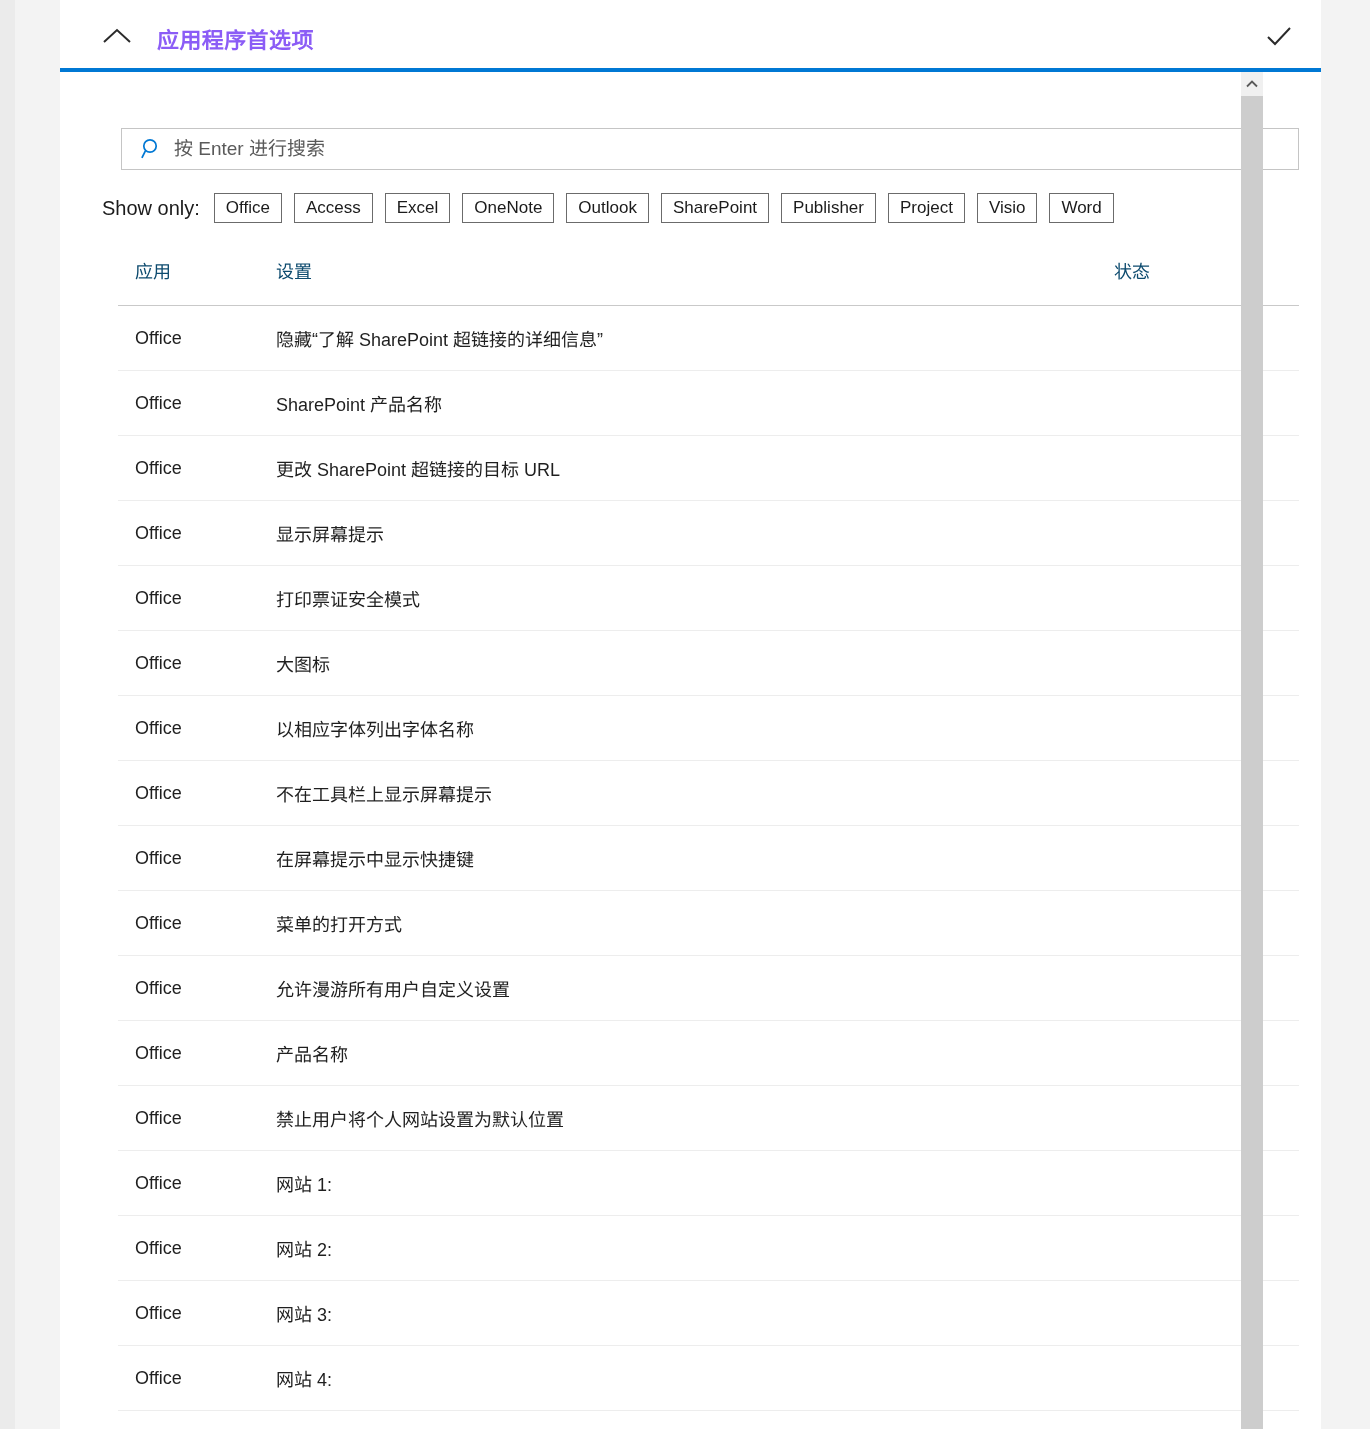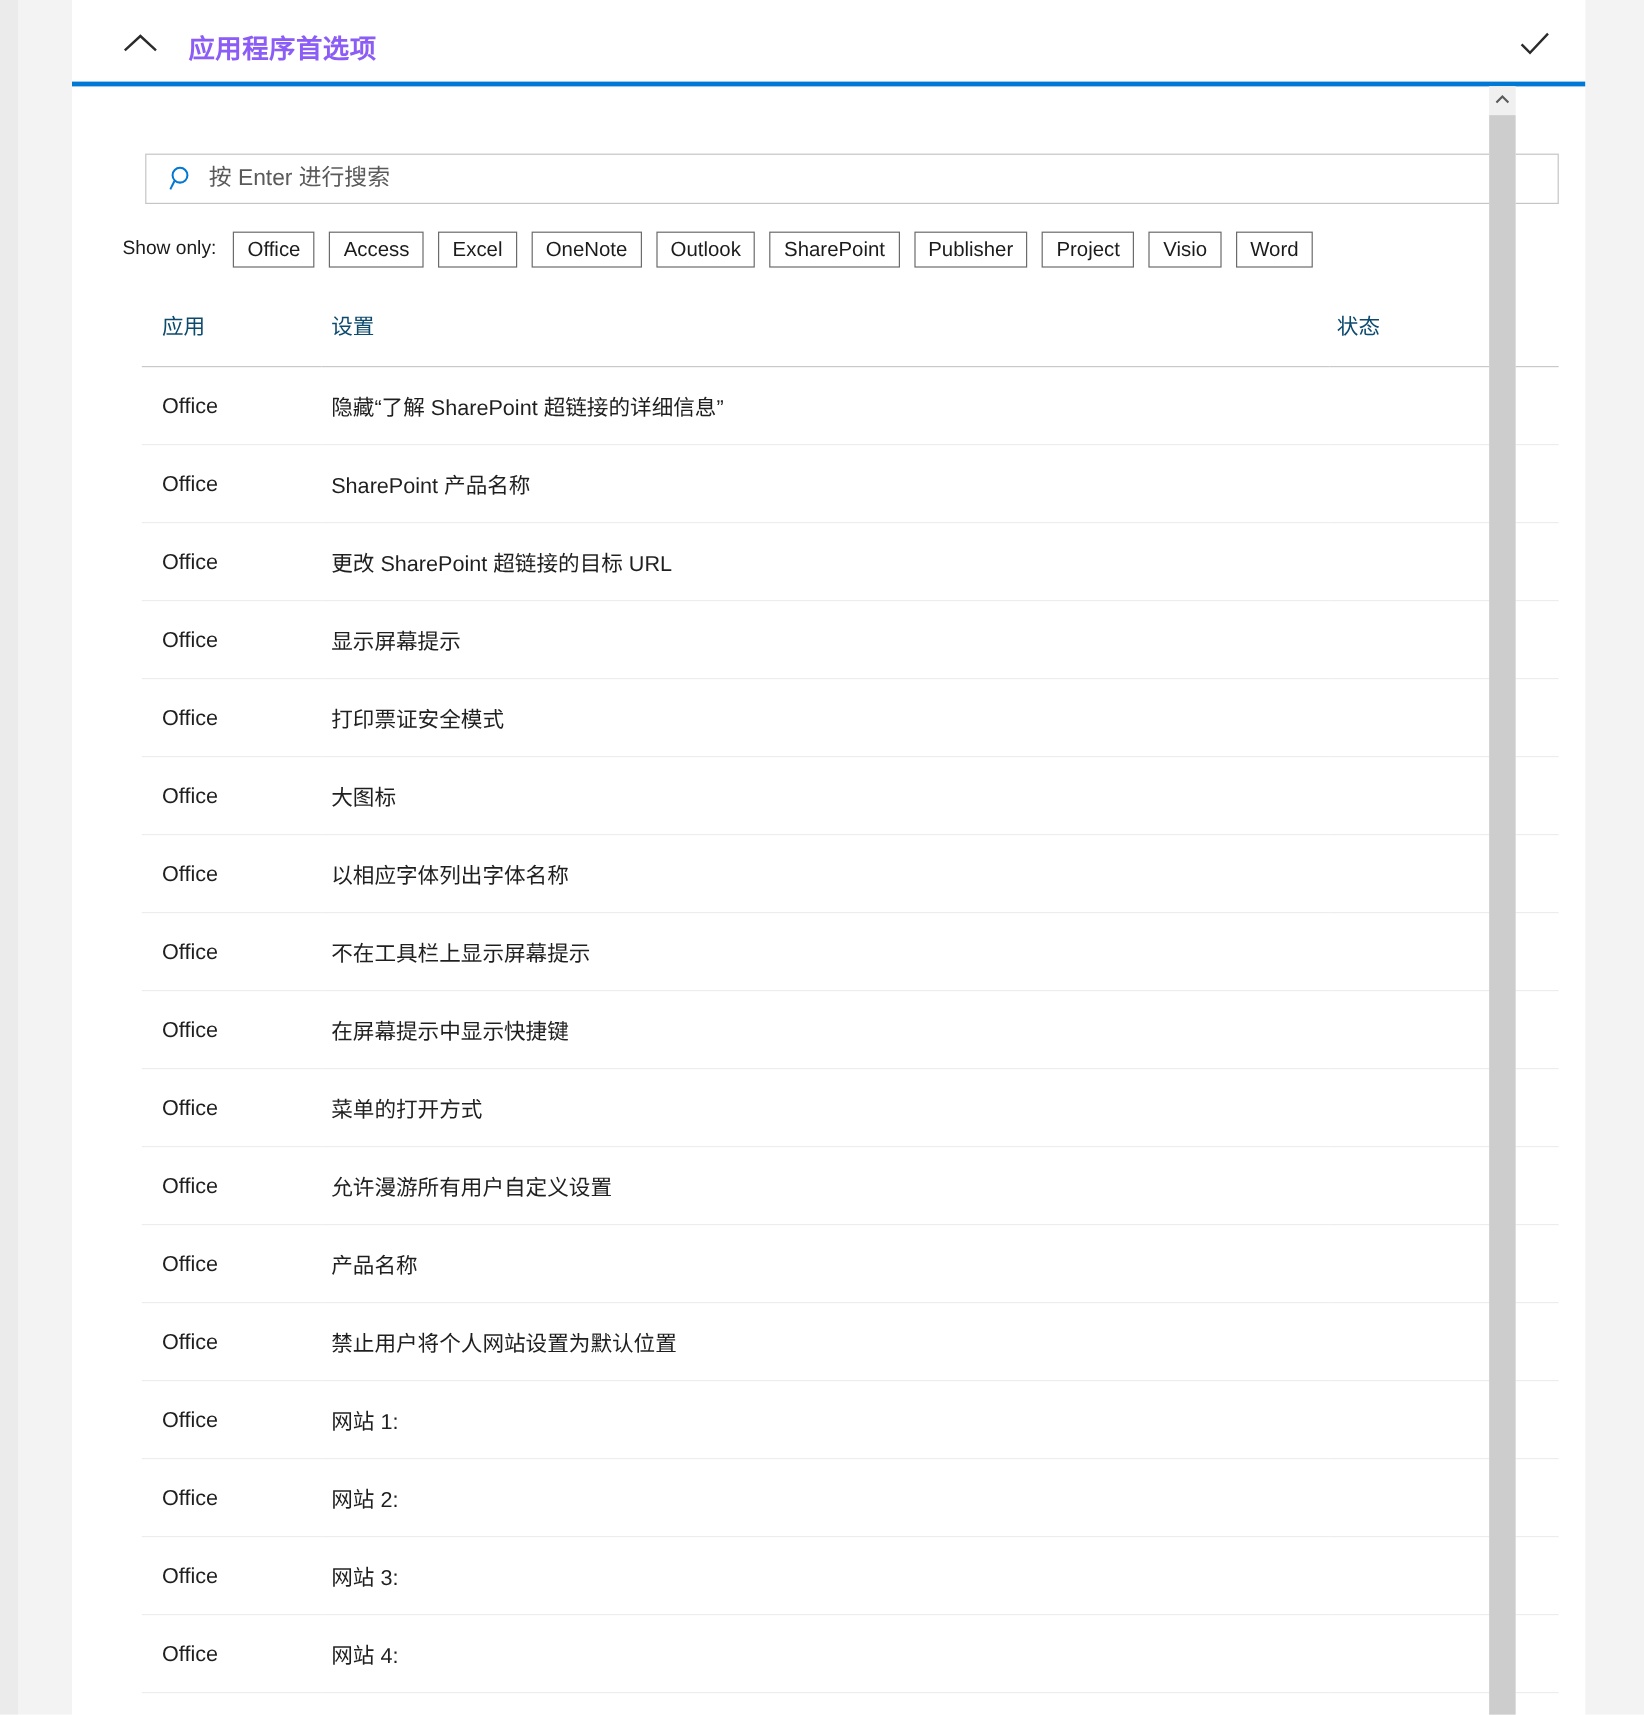--- a/index.html
+++ b/index.html
@@ -143,21 +143,21 @@
     position: absolute;
     left: 42px; top: 120px;
     width: 1180px;
     height: 32px;
     display: flex;
     align-items: center;
     gap: 0;
     white-space: nowrap;
   }
   .filter-label {
-    font-size: 16px;
+    font-size: 20px;
     color: #1b1b1b;
     margin-right: 14px;
   }
   .filter-btn {
     font-family: "Liberation Sans", "DejaVu Sans", sans-serif;
     font-size: 17px;
     color: #1b1b1b;
     background: #ffffff;
     border: 1px solid #6b6b6b;
     padding: 3px 11px 4px 11px;

